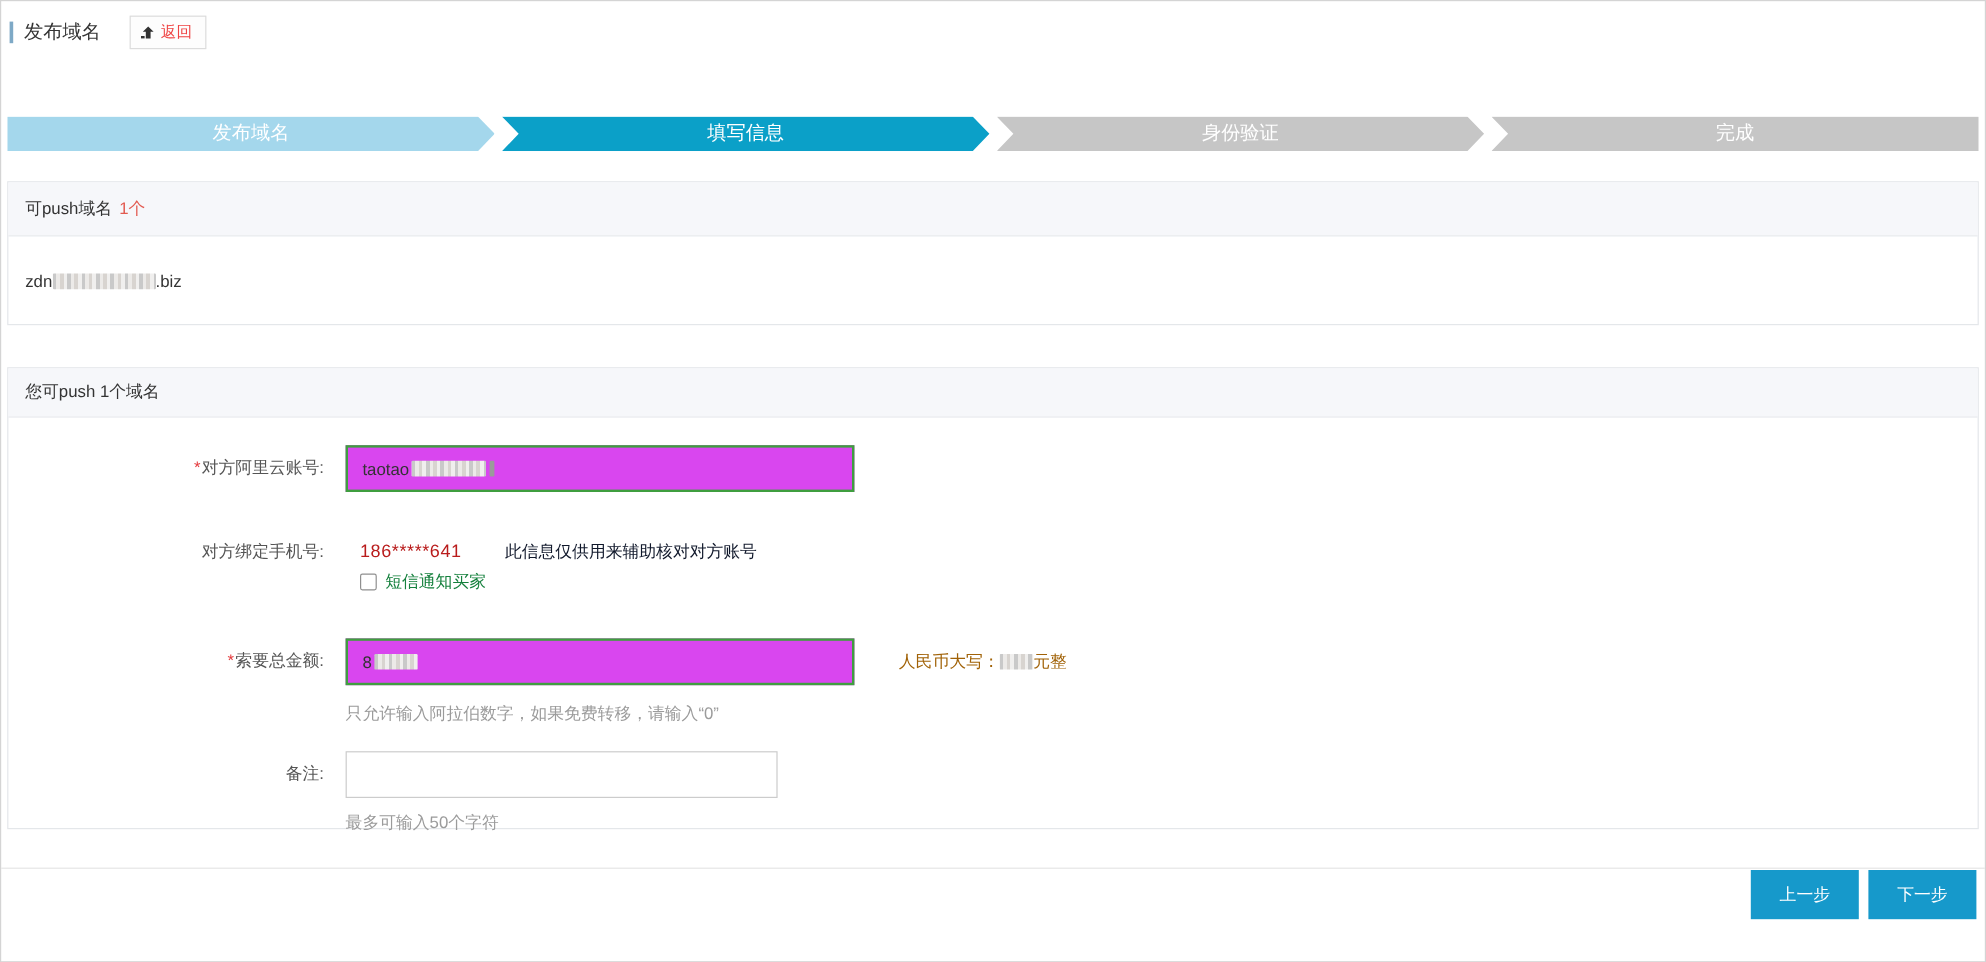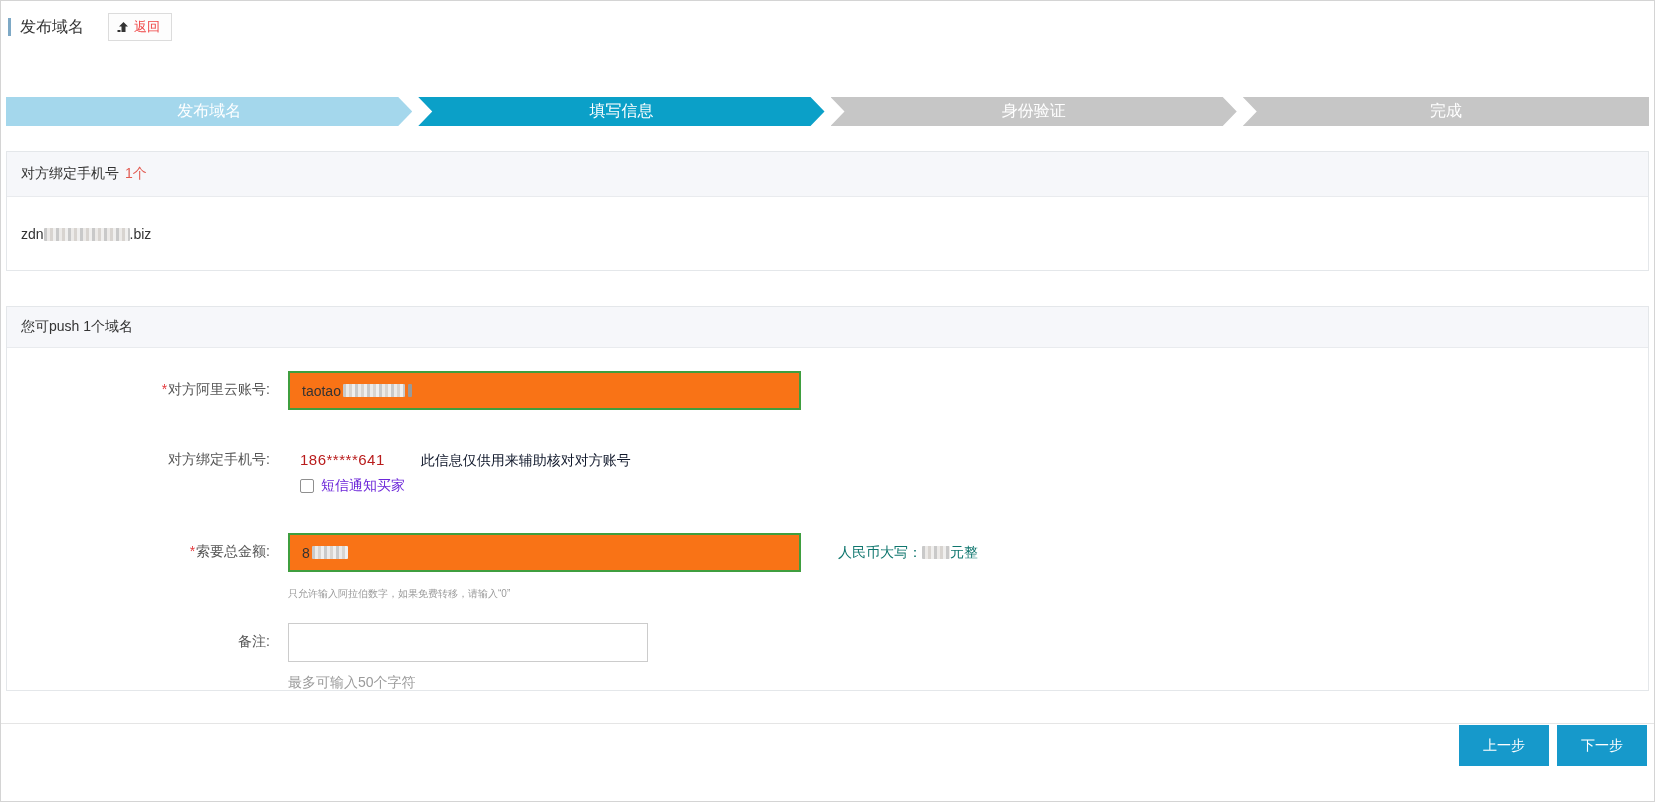--- a/index.html
+++ b/index.html
@@ -59,21 +59,21 @@
   .form { padding-top: 23px; }
   .frow { display: flex; align-items: flex-start; }
   .flabel {
     width: 263px; text-align: right; font-size: 14px; color: #555;
     padding-top: 10px; flex: none;
   }
   .req { color: #e4393c; margin-right: 1px; }
   .fcontrol { margin-left: 18px; }
 
   .fake-input {
-    width: 513px; height: 39px; background: #f97316;
+    width: 424px; height: 39px; background: #d946ef;
     display: flex; align-items: center; padding-left: 12px;
     font-size: 14px; color: #333; cursor: text;
   }
   .fake-input.valid { border: 2px solid #3f9e3f; }
 
   .redact {
     display: inline-block; height: 13px; vertical-align: -2px; border-radius: 1px;
     background:
       repeating-linear-gradient(90deg, #c9c9c9 0 3px, #eceae8 3px 6px, #d8d4d0 6px 9px, #f0efee 9px 12px);
   }
@@ -81,26 +81,26 @@
 
   .row-phone { margin-top: 31px; }
   .phone-line { display: flex; align-items: baseline; padding-top: 10px; }
   .phone-value { font-size: 15px; color: #b91c1c; letter-spacing: .5px; }
   .phone-hint { font-size: 14px; color: #0f172a; margin-left: 36px; }
   .sms-line { display: flex; align-items: center; margin-top: 7px; }
   .checkbox {
     width: 14px; height: 14px; border: 1px solid #8f8f8f; background: #fff;
     display: inline-block; cursor: pointer; border-radius: 2px; flex: none;
   }
-  .sms-label { margin-left: 7px; font-size: 14px; color: #6d28d9; }
+  .sms-label { margin-left: 7px; font-size: 14px; color: #15803d; }
 
   .row-amount { margin-top: 38px; }
   .amount-wrap { display: flex; align-items: center; }
-  .rmb-caps { margin-left: 37px; font-size: 14px; color: #0f766e; }
-  .field-hint { font-size: 10px; color: #9b9b9b; margin-top: 15px; }
+  .rmb-caps { margin-left: 37px; font-size: 14px; color: #a16207; }
+  .field-hint { font-size: 14px; color: #9b9b9b; margin-top: 15px; }
 
   .row-remark { margin-top: 22px; }
   .remark-input {
     width: 360px; height: 39px; border: 1px solid #ccc; background: #fff;
     padding-left: 12px; font-size: 14px; color: #333; font-family: inherit; outline: none;
   }
   .remark-hint { font-size: 14px; color: #9b9b9b; margin-top: 12px; }
 
   
   .footer-divider { position: absolute; top: 722px; left: 0; right: 0; border-top: 1px solid #e5e5e5; }
@@ -140,21 +140,21 @@
     <div class="step mid todo">
       <span>身份验证</span>
     </div>
     <div class="step last todo">
       <span>完成</span>
     </div>
   </div>
 
   <div class="box box-avail">
     <div class="box-header">
-      <span>对方绑定手机号</span>
+      <span>可push域名</span>
       <span class="count-red">1个</span>
     </div>
     <div class="box-body">
       <span>
         <span>zdn</span><span class="redact" style="width:86px"></span><span>.biz</span>
       </span>
     </div>
   </div>
 
   <div class="box box-form">

